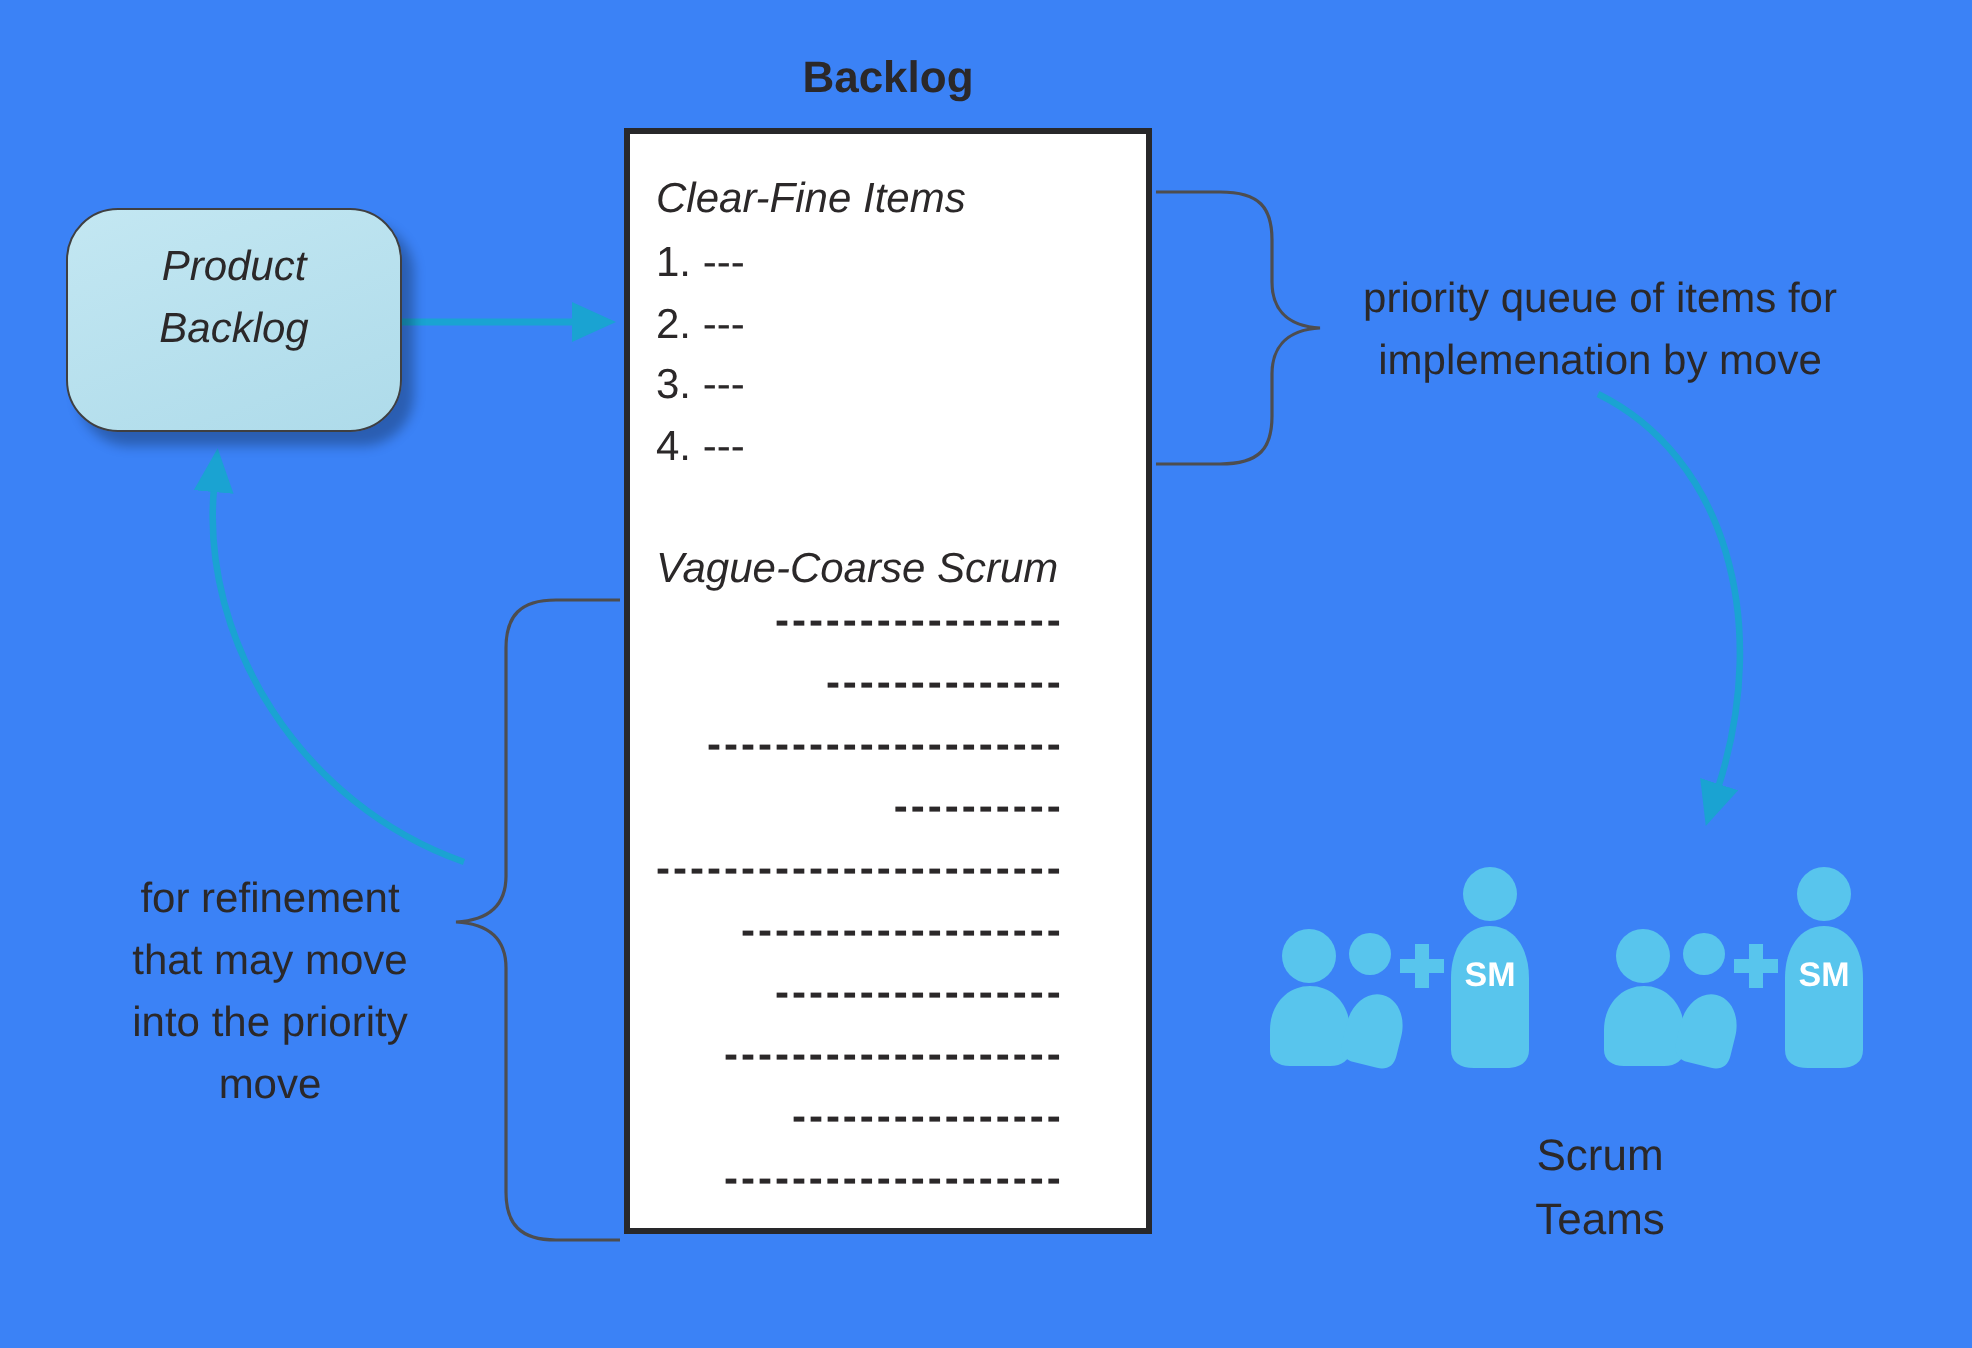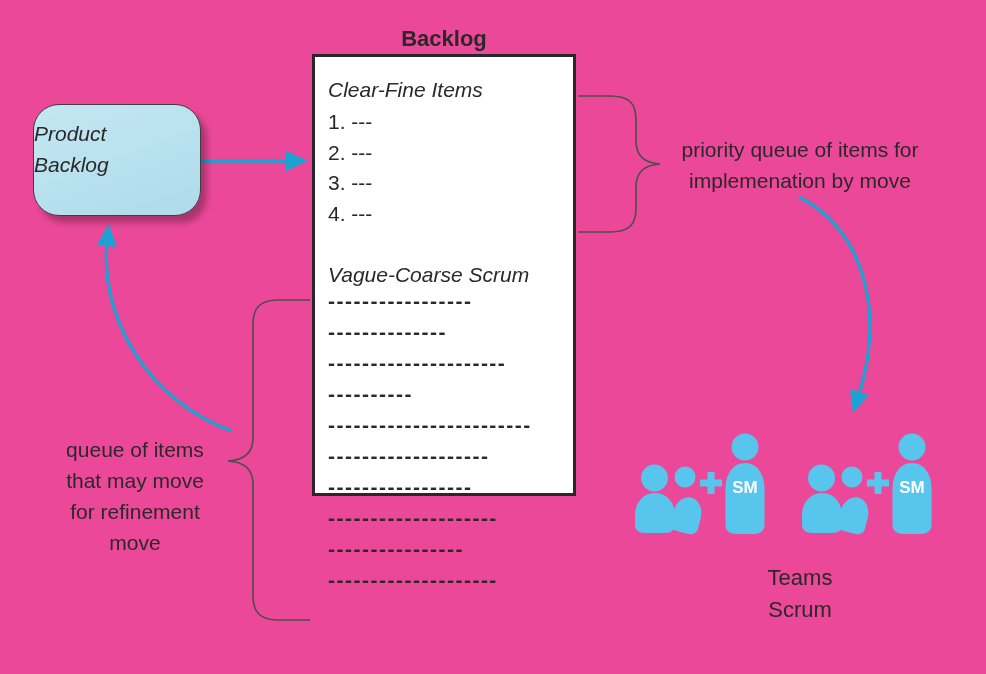--- a/index.html
+++ b/index.html
@@ -1,42 +1,42 @@
 <!DOCTYPE html>
 <html><head>
 <meta charset="utf-8">
 <style>
   html,body{margin:0;padding:0;background:#ffffff;}
   .canvas{
-    position:relative;width:986px;height:674px;background:#ec4899;
+    position:relative;width:986px;height:674px;background:#3b82f6;
     font-family:"Liberation Sans",sans-serif;color:#2b2829;overflow:hidden;
   }
   .overlay{position:absolute;left:0;top:0;width:986px;height:674px;}
 
   .backlog-title{
     position:absolute;left:312px;top:26px;width:264px;text-align:center;
     font-size:22px;font-weight:bold;
   }
   .backlog-box{
-    position:absolute;left:312px;top:54px;width:264px;height:442px;
-    border:3px solid #28282a;background:#ffffff;box-sizing:border-box;
+    position:absolute;left:312px;top:64px;width:264px;height:553px;
+    border:3px solid #28282a;background:#ffffff;box-sizing:border-box;text-align:right;
   }
   .cf-heading{position:absolute;left:13px;top:21px;font-size:21px;font-style:italic;}
   .cf-items{position:absolute;left:13px;top:50px;font-size:21px;line-height:30.5px;}
   .vc-heading{position:absolute;left:13px;top:206px;font-size:21px;font-style:italic;}
   .vc-lines{
     position:absolute;left:13px;top:228px;font-size:21px;line-height:31px;
     font-weight:bold;letter-spacing:1.5px;white-space:nowrap;
   }
   .refine-box{
     position:absolute;left:33px;top:104px;width:168px;height:112px;box-sizing:border-box;
     border:1.6px solid #3f3f41;border-radius:26px;
     background:linear-gradient(160deg,#c3e7f2 0%,#aedbea 100%);
     box-shadow:6px 7px 6px rgba(0,0,0,0.28);
-    text-align:left;font-size:21px;font-style:italic;line-height:31px;padding-top:13px;
+    text-align:center;font-size:21px;font-style:italic;line-height:31px;padding-top:13px;
   }
   .left-callout{
     position:absolute;left:18px;top:434px;width:234px;text-align:center;
     font-size:21px;line-height:31px;
   }
   .right-callout{
     position:absolute;left:653px;top:134px;width:294px;text-align:center;
     font-size:21px;line-height:31px;
   }
   .teams-label{
@@ -90,23 +90,23 @@
       <div>--------------------</div>
     </div>
   </div>
 
   <div class="refine-box">
     <div>Product</div>
     <div>Backlog</div>
   </div>
 
   <div class="left-callout">
-    <div>queue of items</div>
+    <div>for refinement</div>
     <div>that may move</div>
-    <div>for refinement</div>
+    <div>into the priority</div>
     <div>move</div>
   </div>
 
   <div class="right-callout">
     <div>priority queue of items for</div>
     <div>implemenation by move</div>
   </div>
 
   <div class="team team-1">
     <svg viewBox="0 0 130 110" width="130" height="110">
@@ -136,17 +136,17 @@
       <path d="M 65 56 H 87 M 76 45 V 67" stroke="#58c5ed" stroke-width="7" fill="none"></path>
       <g fill="#58c5ed">
         <circle cx="110" cy="20" r="13.5"></circle>
         <path d="M 110 36 C 122 36 129.5 47 129.5 62 L 129.5 98 C 129.5 104 125 107 118 107 L 102 107 C 95 107 90.5 104 90.5 98 L 90.5 62 C 90.5 47 98 36 110 36 Z"></path>
       </g>
       <text x="110" y="66" text-anchor="middle" font-size="17" font-weight="bold" fill="#ffffff">SM</text>
     </svg>
   </div>
 
   <div class="teams-label">
+    <div>Scrum</div>
     <div>Teams</div>
-    <div>Scrum</div>
   </div>
 
 </div>
 
 </body></html>

